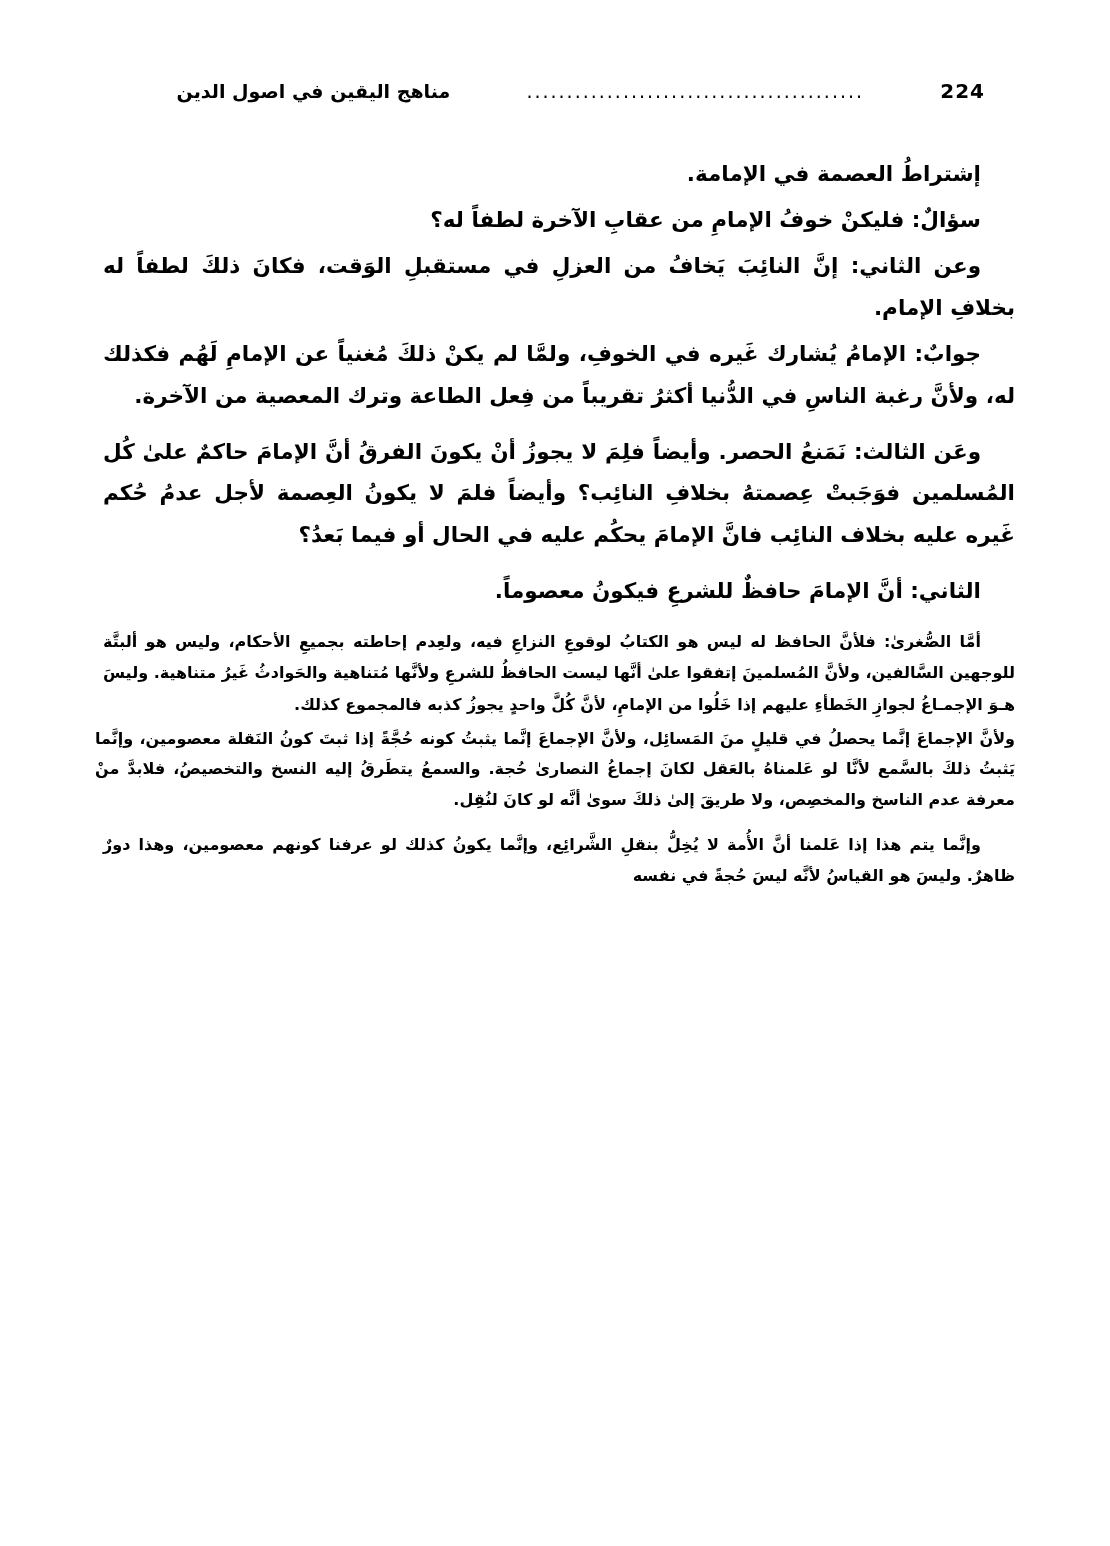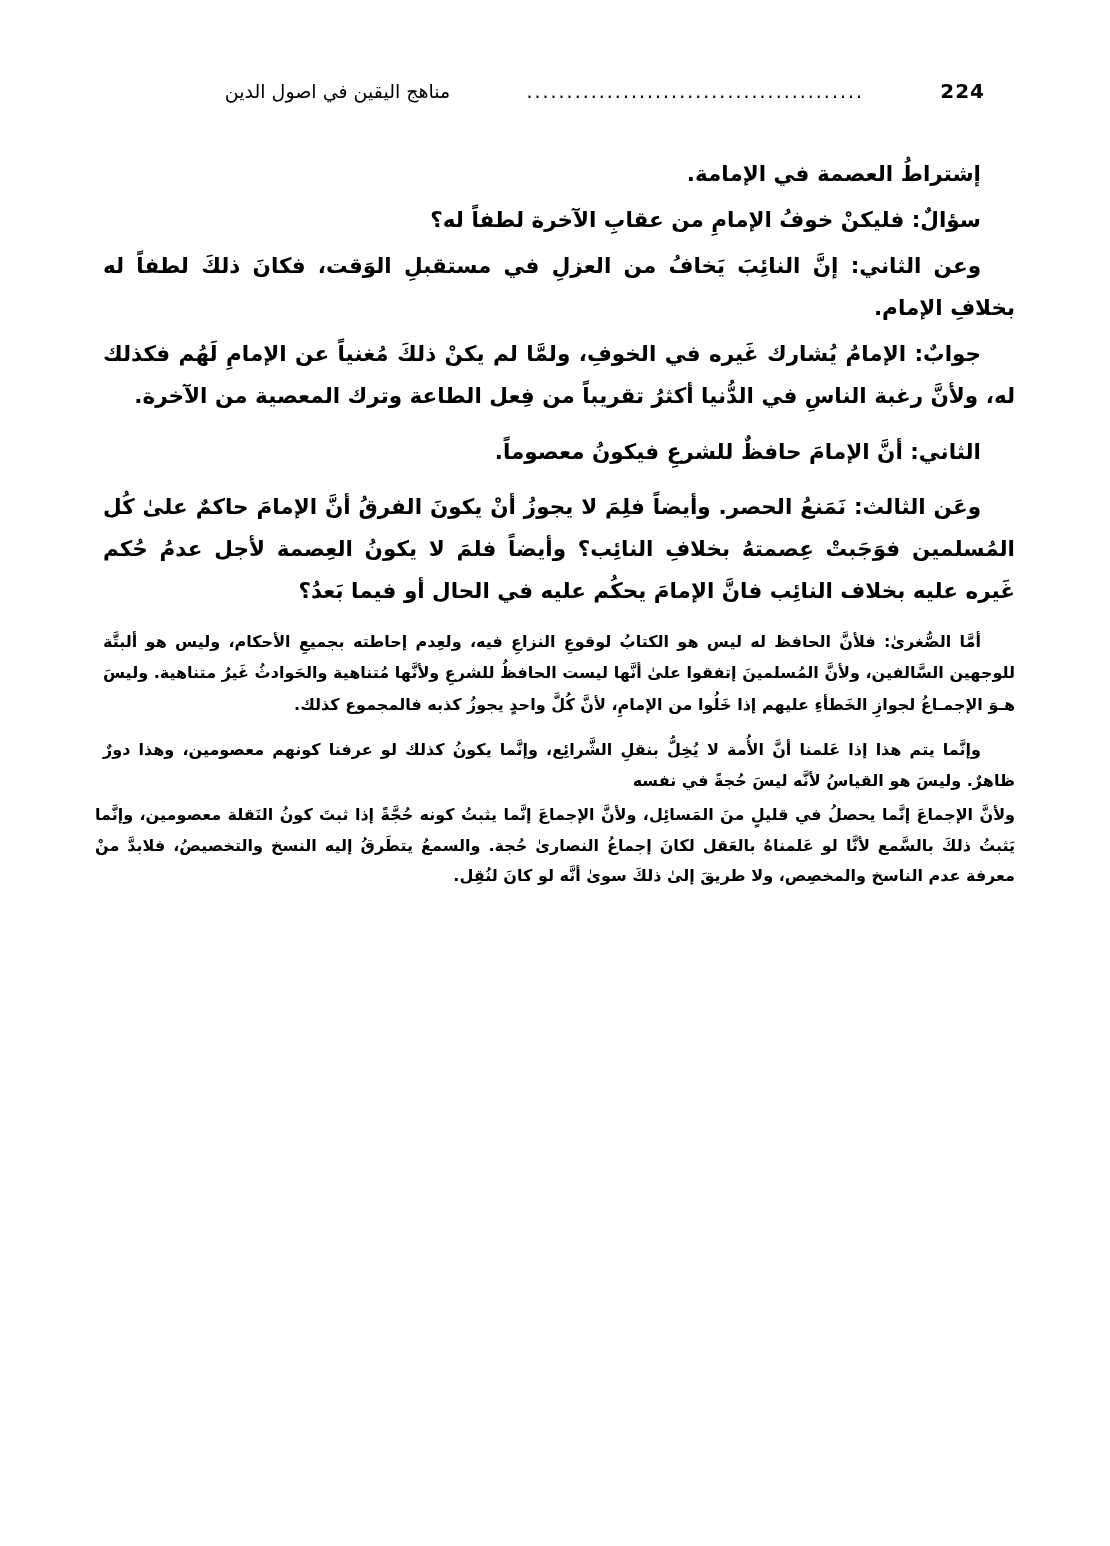--- a/index.html
+++ b/index.html
@@ -41,21 +41,21 @@
     font-size: 19px;
     letter-spacing: 2px;
     overflow: hidden;
     white-space: nowrap;
     direction: ltr;
     width: 470px;
     text-align: center;
   }
   .header-title {
     font-size: 19px;
-    font-weight: 400;
+    font-weight: 700;
     white-space: nowrap;
     margin-top: 32px;
   }
 
   
   .body {
     padding: 0 25px 0 25px;
   }
   p.para {
     margin: 0 0 4px 0;
@@ -93,20 +93,20 @@
     <span class="header-page-number">224</span>
     <span class="header-dots">..........................................</span>
     <span class="header-title">مناهج اليقين في اصول الدين</span>
   </div>
 
   <div class="body">
     <p class="para indent">إشتراطُ العصمة في الإمامة.</p>
     <p class="para indent">سؤالٌ: فليكنْ خوفُ الإمامِ من عقابِ الآخرة لطفاً له؟</p>
     <p class="para indent">وعن الثاني: إنَّ النائِبَ يَخافُ من العزلِ في مستقبلِ الوَقت، فكانَ ذلكَ لطفاً له بخلافِ الإمام.</p>
     <p class="para indent">جوابٌ: الإمامُ يُشارك غَيره في الخوفِ، ولمَّا لم يكنْ ذلكَ مُغنياً عن الإمامِ لَهُم فكذلك له، ولأنَّ رغبة الناسِ في الدُّنيا أكثرُ تقريباً من فِعل الطاعة وترك المعصية من الآخرة.</p>
+    <p class="para indent gap-before">وعَن الثالث: نَمَنعُ الحصر. وأيضاً فلِمَ لا يجوزُ أنْ يكونَ الفرقُ أنَّ الإمامَ حاكمٌ علىٰ كُل المُسلمين فوَجَبتْ عِصمتهُ بخلافِ النائِب؟ وأيضاً فلمَ لا يكونُ العِصمة لأجل عدمُ حُكم غَيره عليه بخلاف النائِب فانَّ الإمامَ يحكُم عليه في الحال أو فيما بَعدُ؟</p>
     <p class="para indent gap-before">الثاني: أنَّ الإمامَ حافظٌ للشرعِ فيكونُ معصوماً.</p>
-    <p class="para indent gap-before">وعَن الثالث: نَمَنعُ الحصر. وأيضاً فلِمَ لا يجوزُ أنْ يكونَ الفرقُ أنَّ الإمامَ حاكمٌ علىٰ كُل المُسلمين فوَجَبتْ عِصمتهُ بخلافِ النائِب؟ وأيضاً فلمَ لا يكونُ العِصمة لأجل عدمُ حُكم غَيره عليه بخلاف النائِب فانَّ الإمامَ يحكُم عليه في الحال أو فيما بَعدُ؟</p>
     <p class="para small indent gap-before">أمَّا الصُّغرىٰ: فلأنَّ الحافظ له ليس هو الكتابُ لوقوعِ النزاعِ فيه، ولعِدم إحاطته بجميعِ الأحكام، وليس هو ألبتَّة للوجهين السَّالفين، ولأنَّ المُسلمينَ إتفقوا علىٰ أنَّها ليست الحافظُ للشرعِ ولأنَّها مُتناهية والحَوادثُ غَيرُ متناهية. وليسَ هـوَ الإجمـاعُ لجوازِ الخَطأءِ عليهم إذا خَلُوا من الإمامِ، لأنَّ كُلَّ واحدٍ يجوزُ كذبه فالمجموع كذلك.</p>
+    <p class="para small tight">ولأنَّ الإجماعَ إنَّما يحصلُ في قليلٍ منَ المَسائِل، ولأنَّ الإجماعَ إنَّما يثبتُ كونه حُجَّةً إذا ثبتَ كونُ النَقلة معصومين، وإنَّما يَثبتُ ذلكَ بالسَّمع لأنَّا لو عَلمناهُ بالعَقل لكانَ إجماعُ النصارىٰ حُجة. والسمعُ يتطَرقُ إليه النسخ والتخصيصُ، فلابدَّ منْ معرفة عدم الناسخ والمخصِص، ولا طريقَ إلىٰ ذلكَ سوىٰ أنَّه لو كانَ لنُقِل.</p>
     <p class="para small indent gap-before last-center">وإنَّما يتم هذا إذا عَلمنا أنَّ الأُمة لا يُخِلُّ بنقلِ الشَّرائِع، وإنَّما يكونُ كذلك لو عرفنا كونهم معصومين، وهذا دورٌ ظاهرٌ. وليسَ هو القياسُ لأنَّه ليسَ حُجةً في نفسه</p>
-    <p class="para small tight">ولأنَّ الإجماعَ إنَّما يحصلُ في قليلٍ منَ المَسائِل، ولأنَّ الإجماعَ إنَّما يثبتُ كونه حُجَّةً إذا ثبتَ كونُ النَقلة معصومين، وإنَّما يَثبتُ ذلكَ بالسَّمع لأنَّا لو عَلمناهُ بالعَقل لكانَ إجماعُ النصارىٰ حُجة. والسمعُ يتطَرقُ إليه النسخ والتخصيصُ، فلابدَّ منْ معرفة عدم الناسخ والمخصِص، ولا طريقَ إلىٰ ذلكَ سوىٰ أنَّه لو كانَ لنُقِل.</p>
   </div>
 
 </div>
 
 </body></html>

